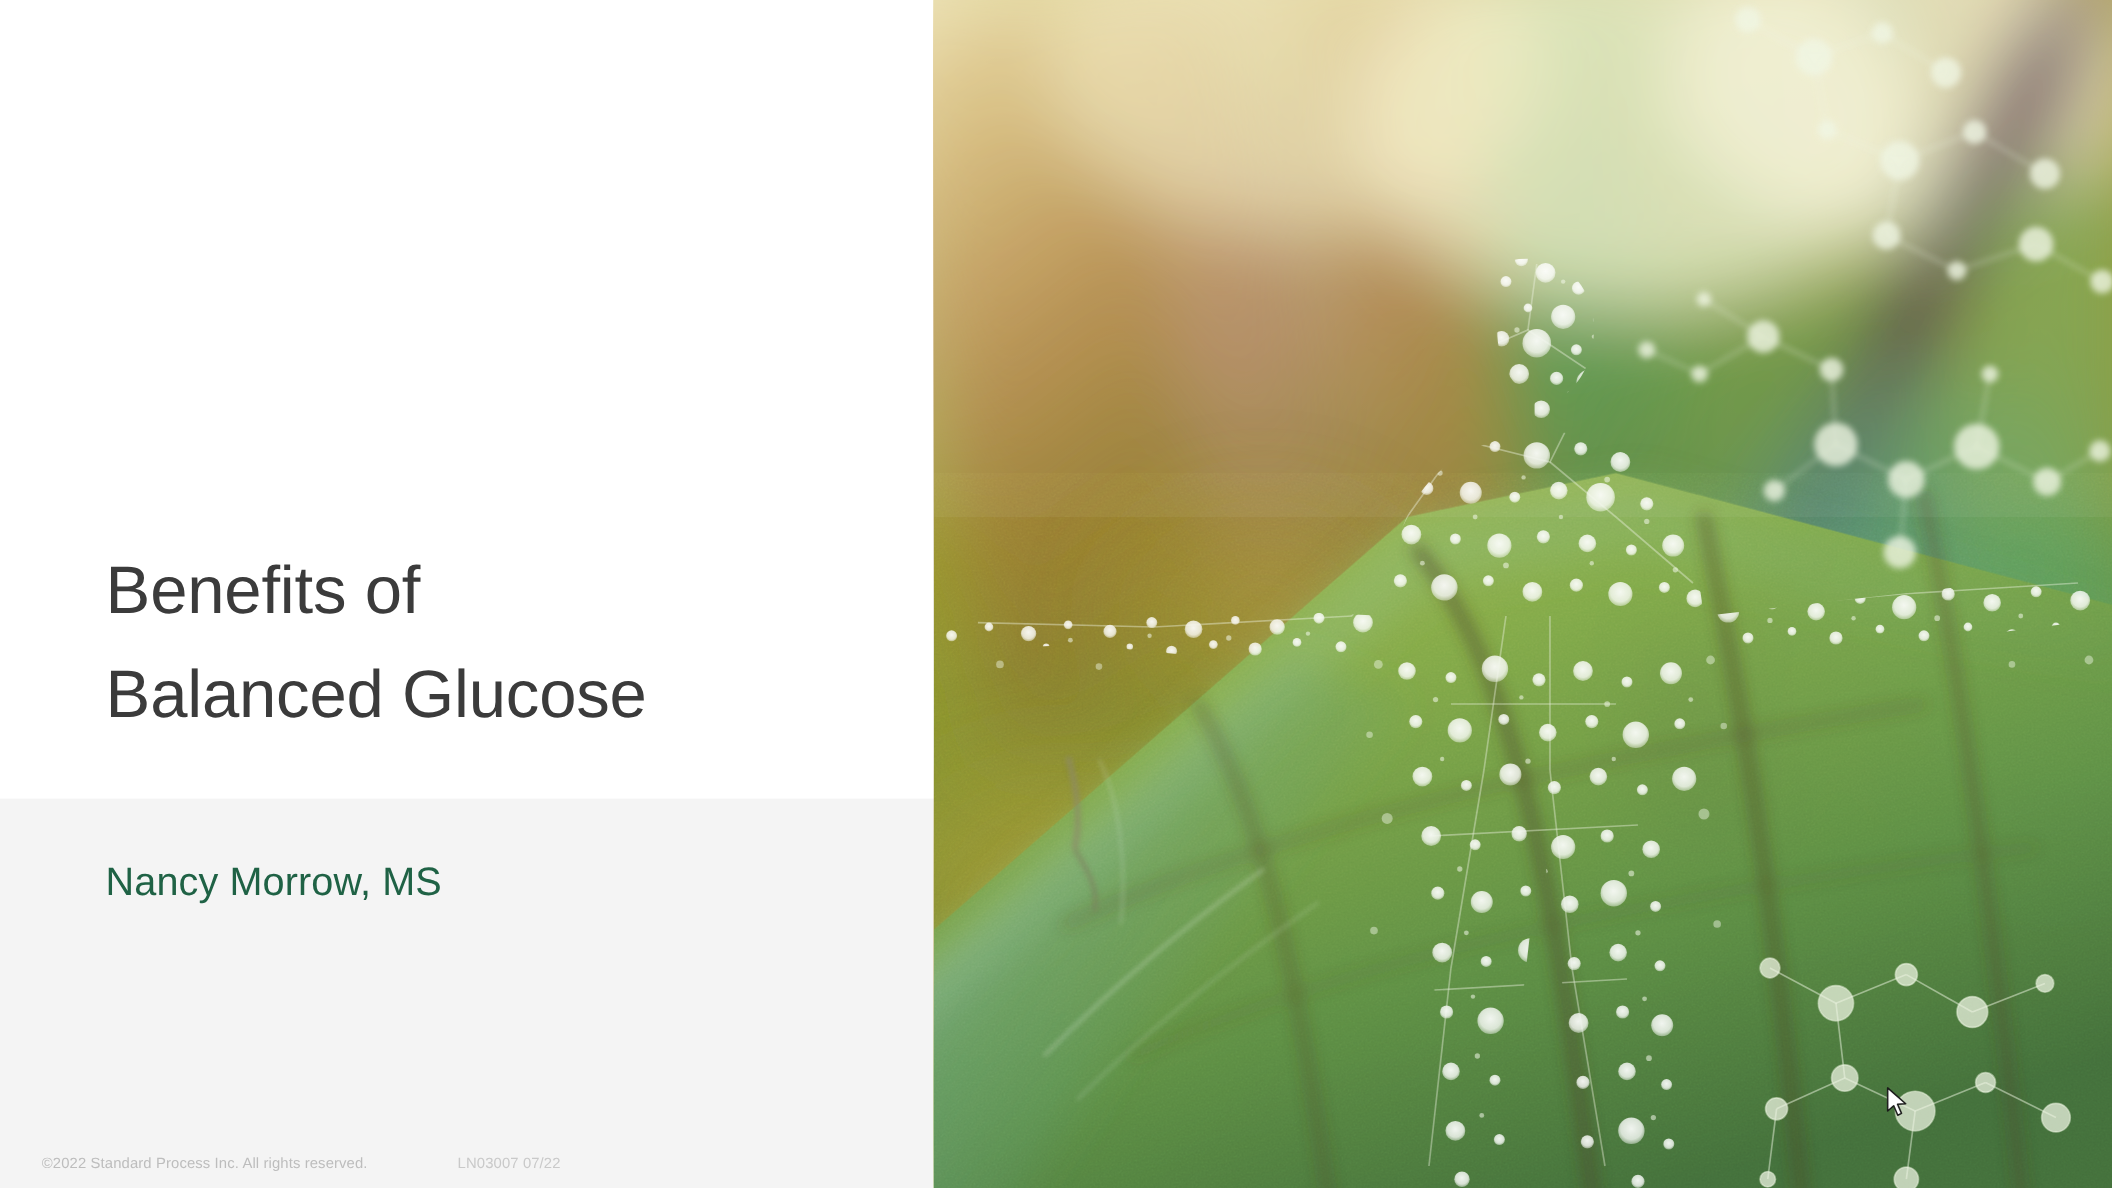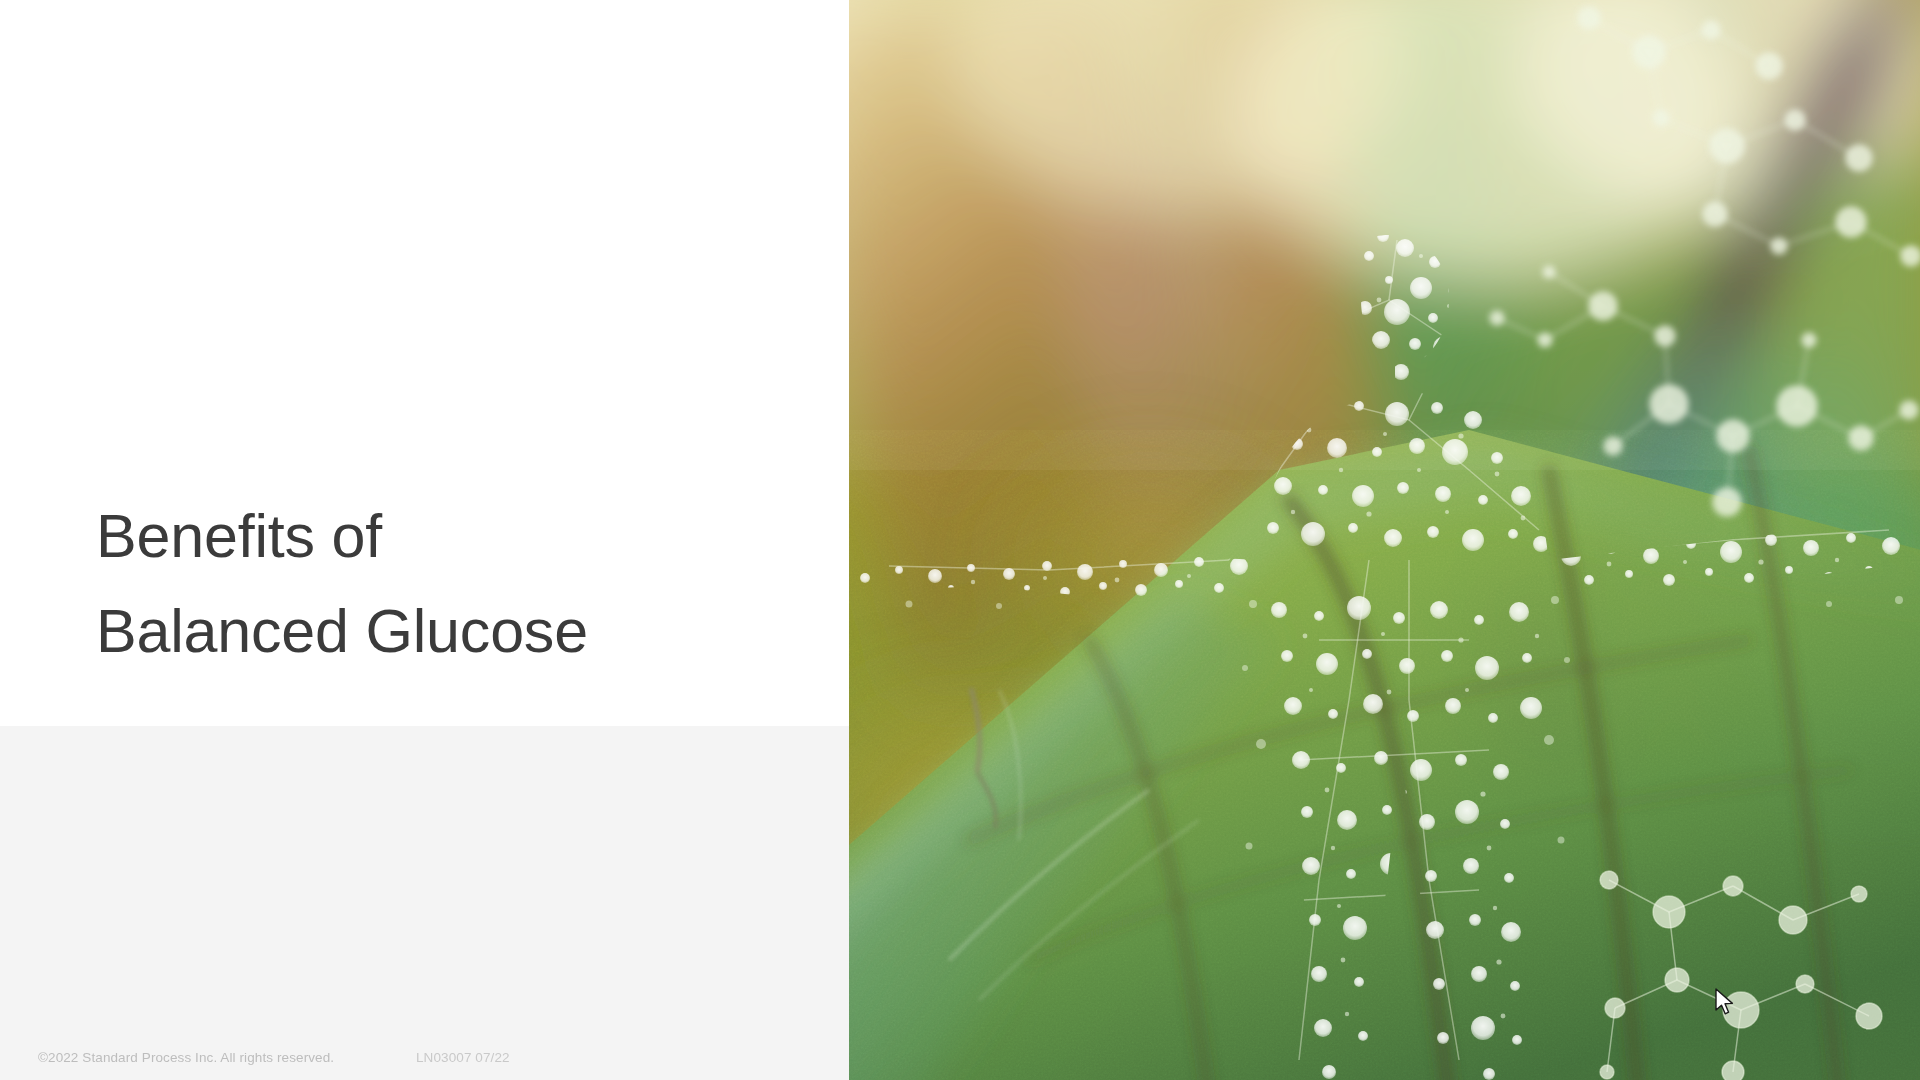--- a/index.html
+++ b/index.html
@@ -136,20 +136,21 @@
 <div id="slide">
 
   <div id="left-panel">
 
     <div id="title-zone"></div>
     <div id="subtitle-zone"></div>
 
     <div id="slide-title">Benefits of
 Balanced Glucose</div>
 
+    <div id="presenter-name">Nancy Morrow, MS</div>
 
     <div id="footer">
       <span id="copyright-text">©2022 Standard Process Inc. All rights reserved.</span>
       <span id="doc-code-text">LN03007 07/22</span>
     </div>
 
   </div>
 
   <div id="image-panel">
 

